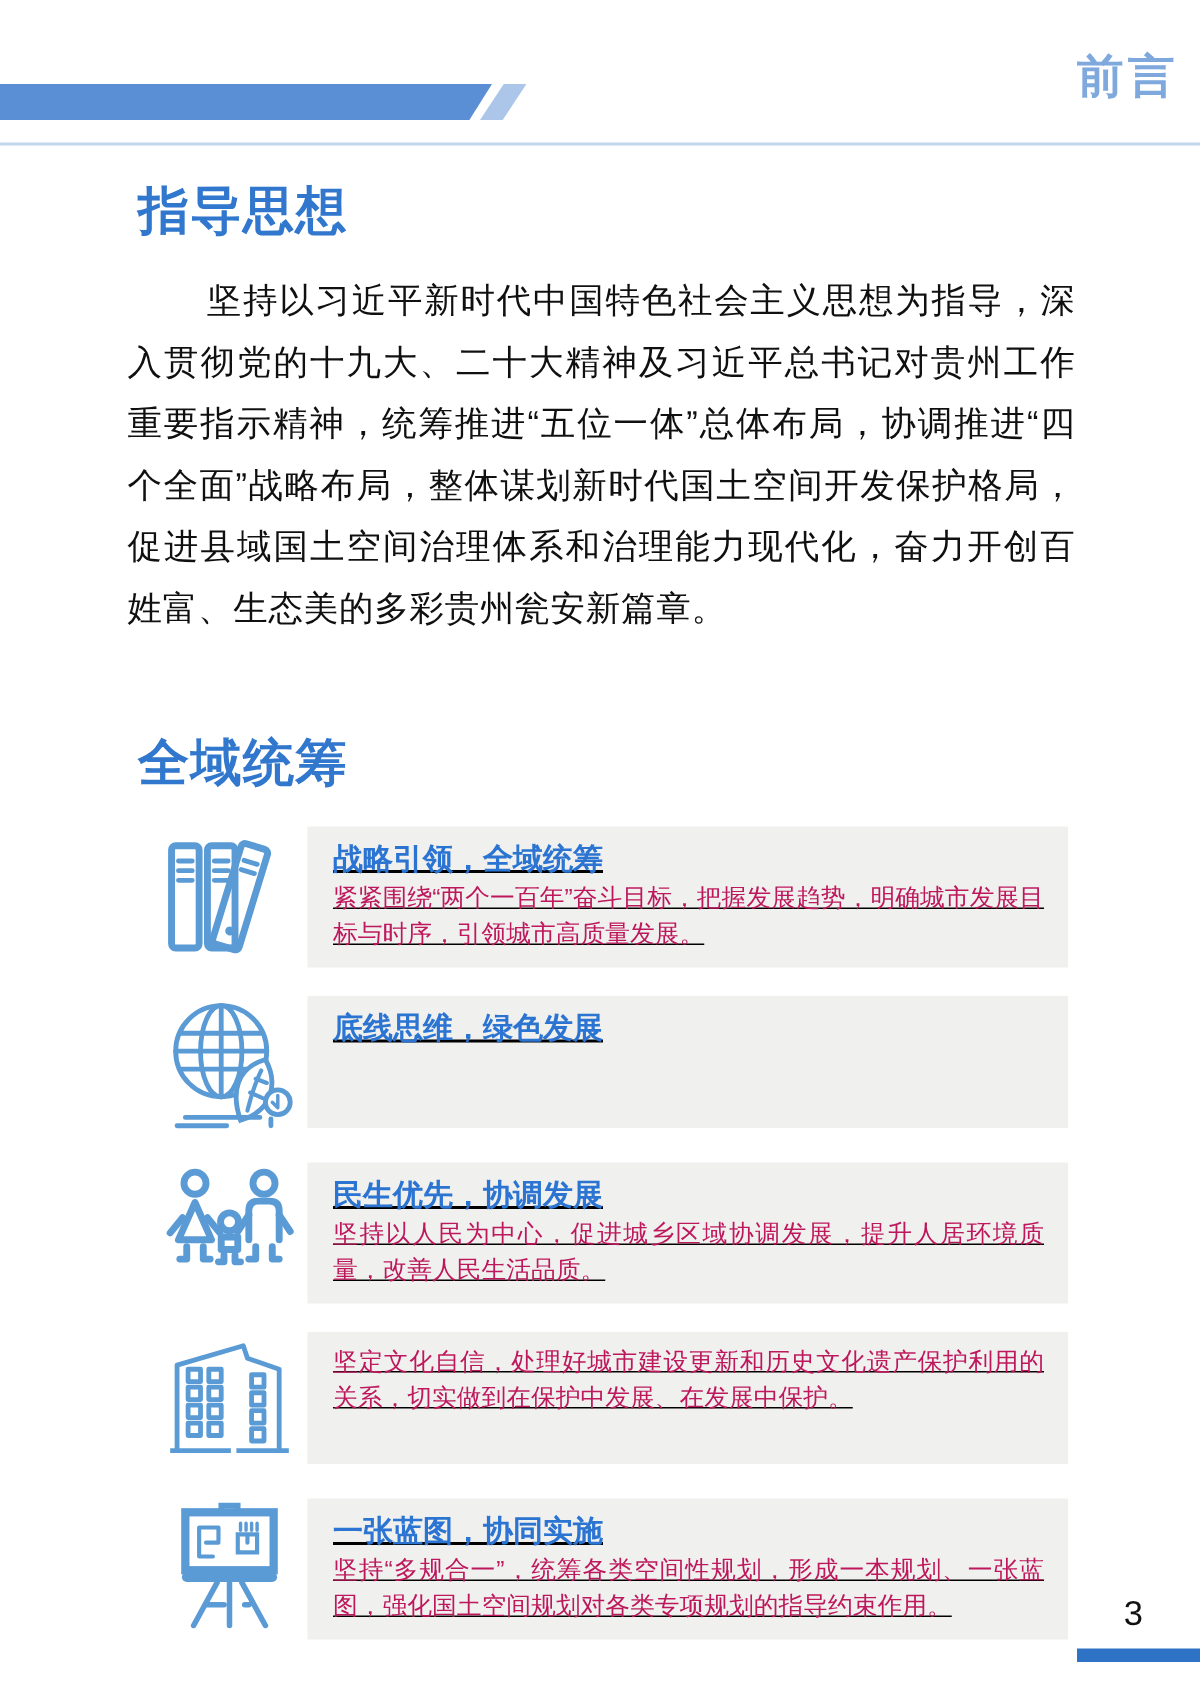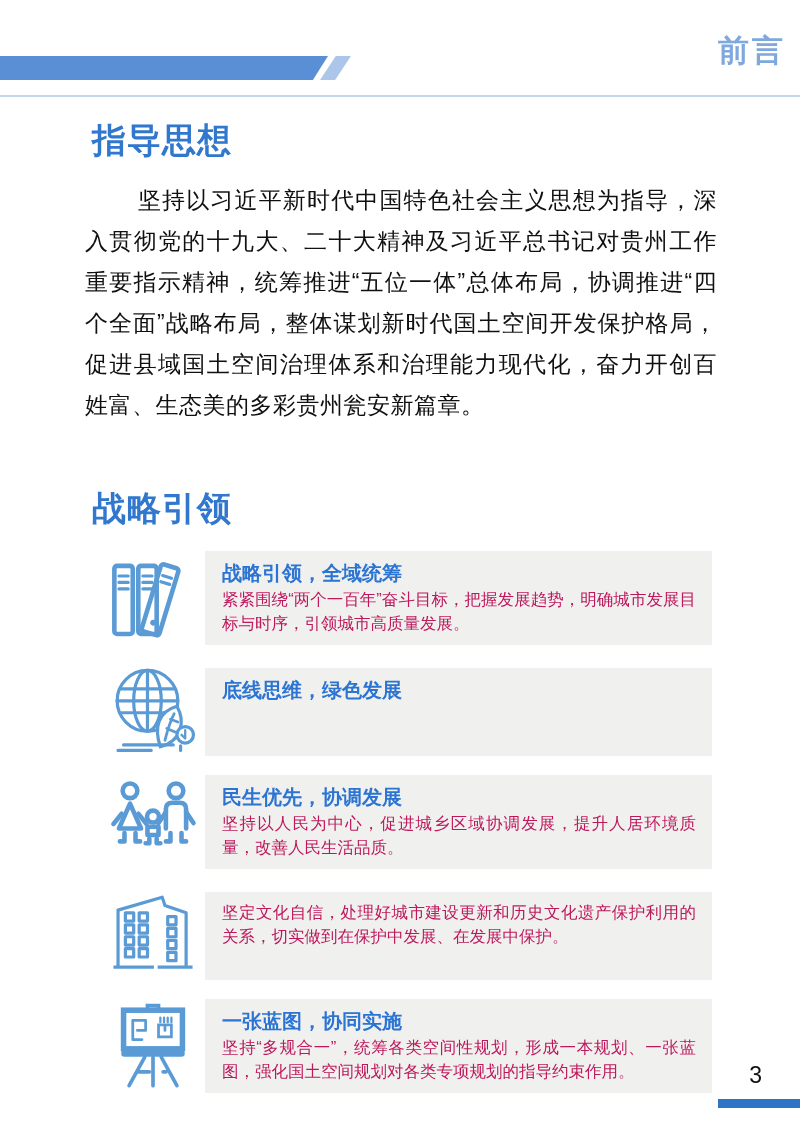--- a/index.html
+++ b/index.html
@@ -31,21 +31,21 @@
   .lead-paragraph{
     position:absolute;top:180px;left:85px;width:632px;
     font-size:23px;line-height:41px;color:#101010;
     text-align:justify;text-indent:2.3em;letter-spacing:0.5px;
   }
   
   .principles-list{
     position:absolute;top:551px;left:100px;width:612px;
     display:flex;flex-direction:column;gap:19px;
   }
-  .principle{display:flex;align-items:flex-end;}
+  .principle{display:flex;align-items:flex-start;text-decoration:underline;}
   .p-icon{flex:0 0 105px;display:flex;justify-content:center;align-items:center;}
   .p-icon svg{width:92px;height:92px;}
   .p-box{
     flex:1;background:#f0f0ef;min-height:88px;box-sizing:border-box;
     padding:8px 16px 10px 17px;
   }
   .p-title{font-size:20px;font-weight:bold;color:#2b74d2;line-height:28px;}
   .p-body{font-size:16.5px;line-height:24px;color:#be185d;text-align:justify;}
   
   .page-num{position:absolute;top:1062px;right:38px;font-size:23px;color:#111;}
@@ -57,21 +57,21 @@
 <div class="page">
 
   <div class="header-bar"></div>
   <div class="header-slash"></div>
   <div class="page-tag">前言</div>
   <div class="header-rule"></div>
 
   <div class="section-title" id="guiding-title">指导思想</div>
   <div class="lead-paragraph">坚持以习近平新时代中国特色社会主义思想为指导，深入贯彻党的十九大、二十大精神及习近平总书记对贵州工作重要指示精神，统筹推进“五位一体”总体布局，协调推进“四个全面”战略布局，整体谋划新时代国土空间开发保护格局，促进县域国土空间治理体系和治理能力现代化，奋力开创百姓富、生态美的多彩贵州瓮安新篇章。</div>
 
-  <div class="section-title" id="principles-title">战略引领</div>
+  <div class="section-title" id="principles-title">全域统筹</div>
 
   <div class="principles-list">
 
     <div class="principle">
       <div class="p-icon">
         <svg viewBox="0 0 100 100">
           <g fill="none" stroke="#5b9bd5" stroke-width="5" stroke-linejoin="round" stroke-linecap="round">
             <rect x="8" y="14" width="20" height="74" rx="3"></rect>
             <path d="M13 25h10M13 32h10M13 39h10" stroke-width="3.5"></path>
             <rect x="34" y="14" width="20" height="74" rx="3"></rect>

